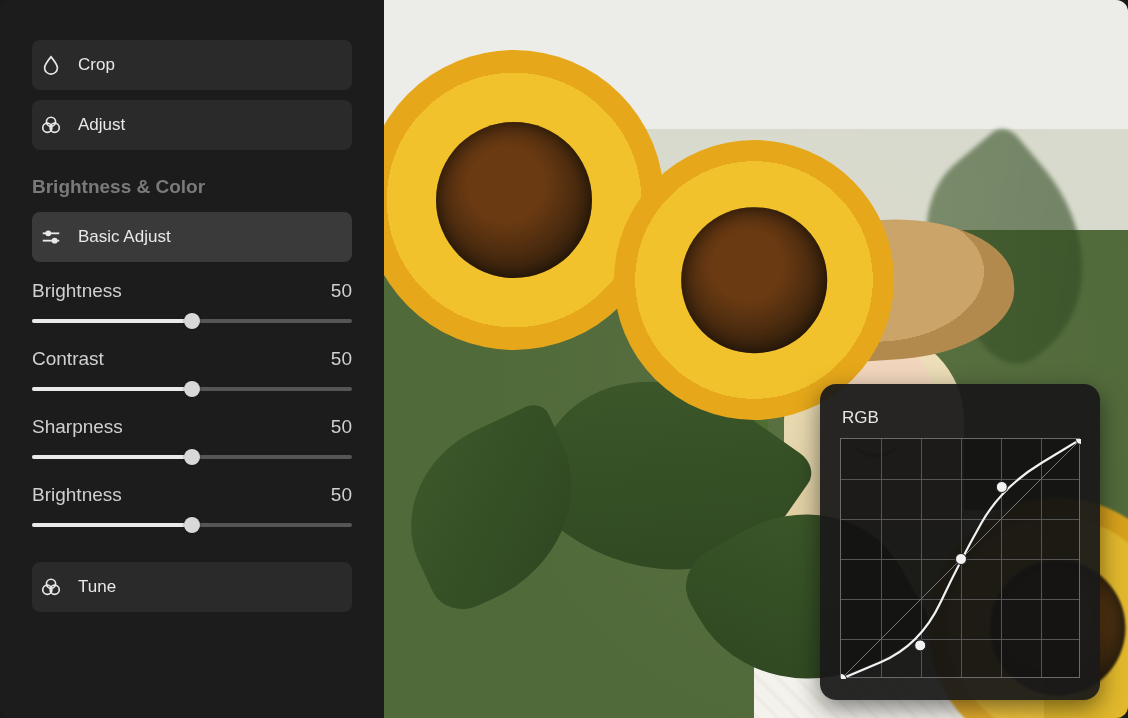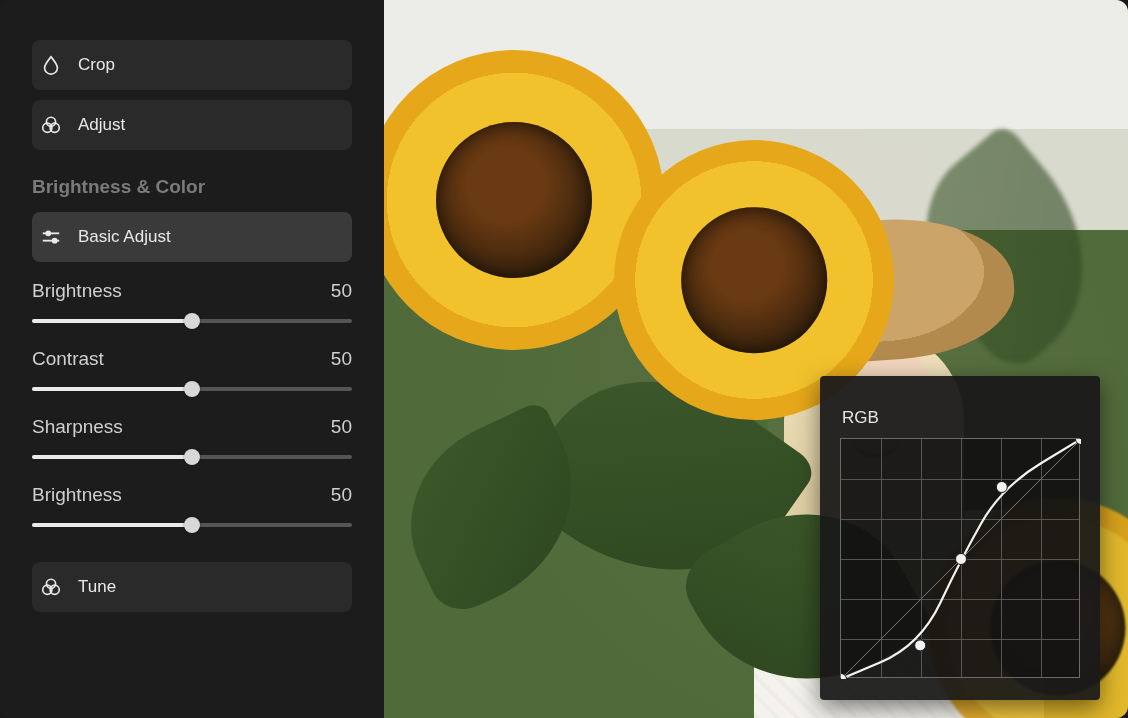--- a/index.html
+++ b/index.html
@@ -143,22 +143,22 @@
     border-radius: 40px 40px 0 0;
   }
 
   
   .curves-panel {
     position:absolute;
     right:28px;
     bottom:18px;
     width:280px;
     background: rgba(26,26,26,.94);
-    border-radius:4px;
-    padding:32px 20px 22px 20px;
+    border-radius:16px;
+    padding:24px 20px 22px 20px;
     box-shadow: 0 8px 24px rgba(0,0,0,.5);
   }
   .curves-title { color:#e6e6e6; font-size:17px; font-weight:500; margin-bottom:10px; margin-left:2px;}
   .curves-box {
     position:relative;
     width:240px; height:240px;
     border:1px solid #6a6a6a;
     background: rgba(0,0,0,.25);
   }
   .grid-line { position:absolute; background:#555; }

